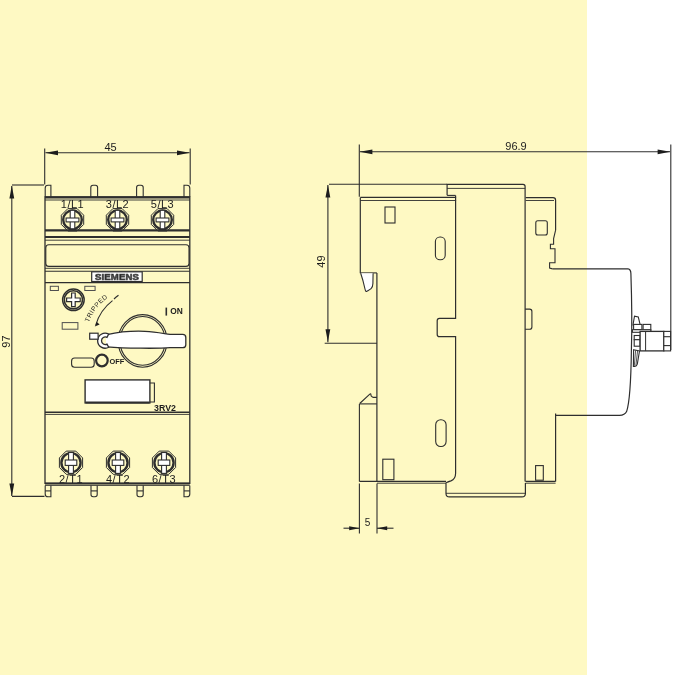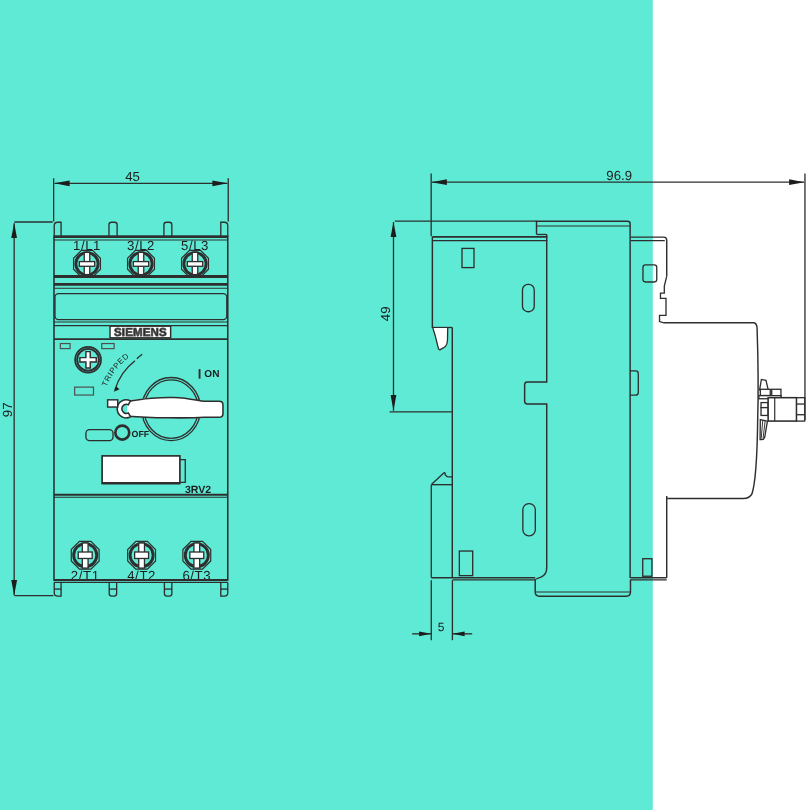--- a/index.html
+++ b/index.html
@@ -1,16 +1,16 @@
 <!DOCTYPE html>
 <html><head>
 <meta charset="utf-8">
 <style>
   html,body{margin:0;padding:0;background:#ffffff;}
-  #stage{position:relative;width:544px;height:675px;background:#5eead4;font-family:"Liberation Sans",sans-serif;}
+  #stage{position:relative;width:587px;height:675px;background:#fef9c3;font-family:"Liberation Sans",sans-serif;}
   svg{position:absolute;left:0;top:0;}
   text{font-family:"Liberation Sans",sans-serif;fill:#1d1d1d;}
 </style>
 </head>
 <body>
 <div id="stage">
 <svg width="675" height="675" viewBox="0 0 675 675">
 <g fill="none" stroke="#2e2e2e" stroke-width="1.1">
 
 <g>

